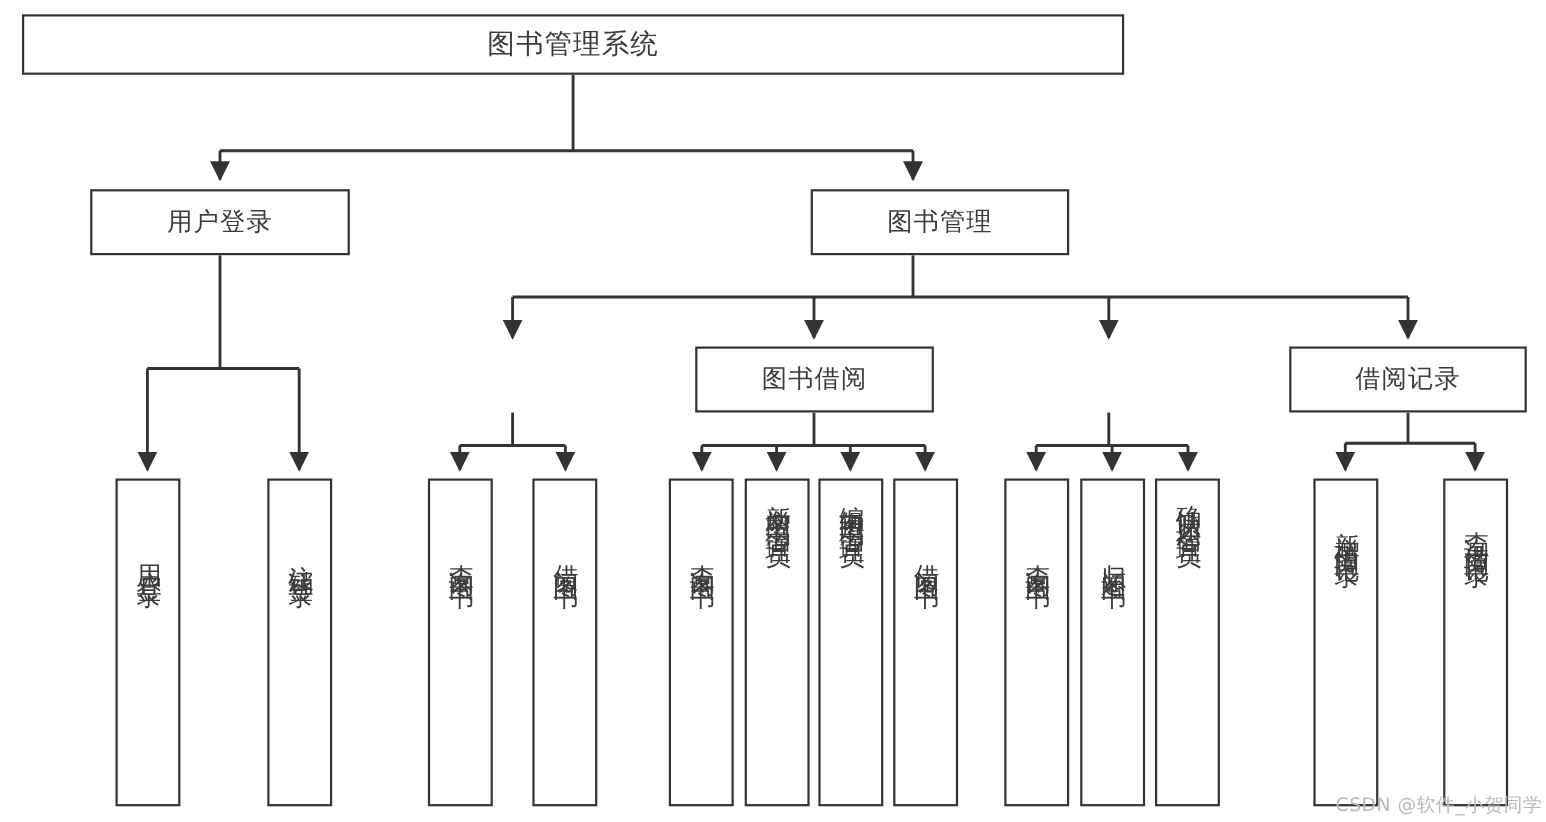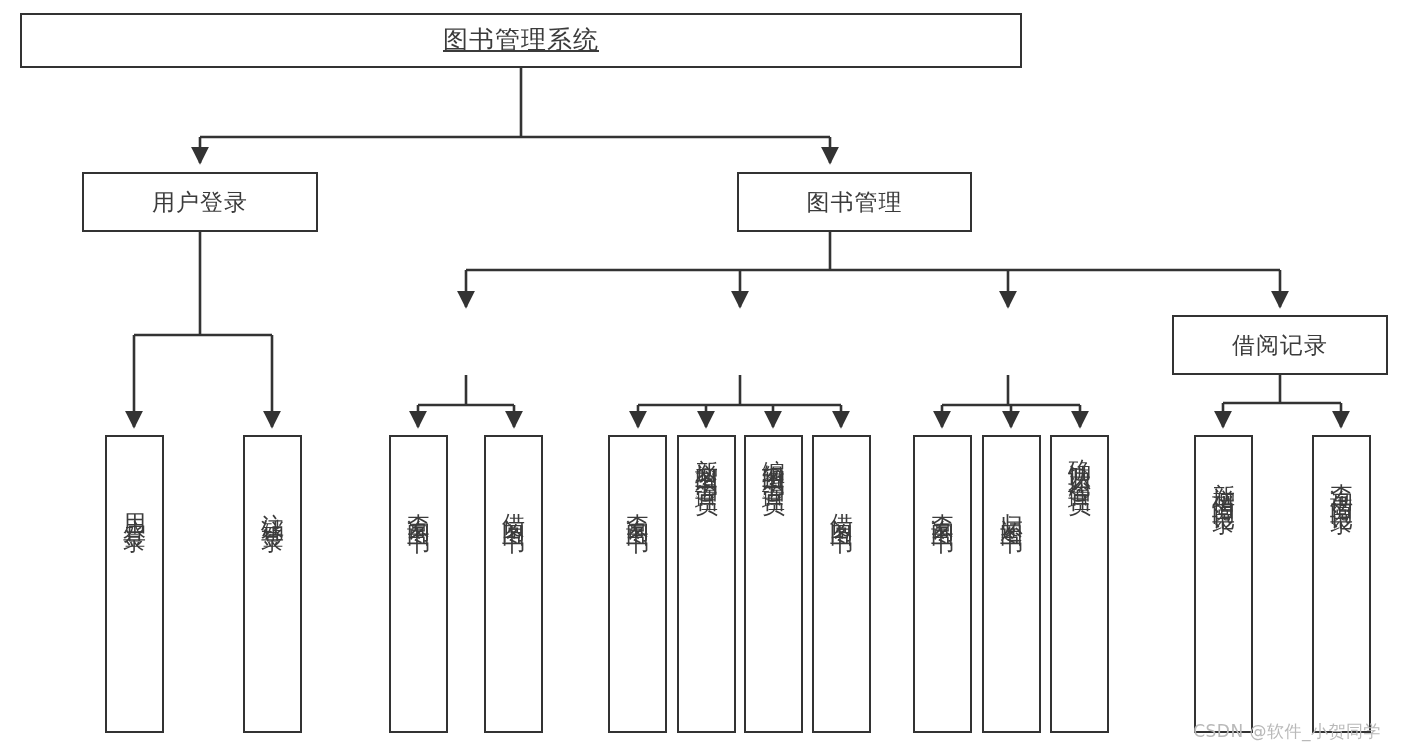--- a/index.html
+++ b/index.html
@@ -57,21 +57,21 @@
     text-orientation: upright;
     letter-spacing: 6px;
     line-height: 1;
     white-space: nowrap;
   }
   .node.leaf.tall-text .label {
     letter-spacing: 5px;
   }
   #watermark {
     position: absolute;
-    right: 24px;
+    right: 3px;
     bottom: 4px;
     font-size: 17px;
     color: #b9b9b9;
     z-index: 5;
     white-space: nowrap;
     letter-spacing: 0.5px;
   }
 </style>
 </head>
 <body>
@@ -121,31 +121,34 @@
       <path d="M 1011 405 L 1011 427" marker-end="url(#arrow)"></path>
       <path d="M 1080 405 L 1080 427" marker-end="url(#arrow)"></path>
 
       <path d="M 1280 375 L 1280 403"></path>
       <path d="M 1223 403 L 1341 403"></path>
       <path d="M 1223 403 L 1223 427" marker-end="url(#arrow)"></path>
       <path d="M 1341 403 L 1341 427" marker-end="url(#arrow)"></path>
     </g>
   </svg>
 
-  <div class="node root" style="left:20px; top:13px; width:1002px; height:55px;text-decoration:underline;">
+  <div class="node root" style="left:20px; top:13px; width:1002px; height:55px;">
     <span class="label">图书管理系统</span>
   </div>
 
   <div class="node lvl1" style="left:82px; top:172px; width:236px; height:60px;">
     <span class="label">用户登录</span>
   </div>
   <div class="node lvl1" style="left:712px; top:172px; width:235px; height:60px;margin-left:25px;">
     <span class="label">图书管理</span>
   </div>
 
+  <div class="node lvl2" style="left:632px; top:315px; width:217px; height:60px;">
+    <span class="label">图书借阅</span>
+  </div>
   <div class="node lvl2" style="left:1172px; top:315px; width:216px; height:60px;">
     <span class="label">借阅记录</span>
   </div>
 
   <div class="node leaf" style="left:105px; top:435px; width:59px; height:298px; padding-top:58px;">
     <span class="label">用户登录</span>
   </div>
   <div class="node leaf" style="left:243px; top:435px; width:59px; height:298px; padding-top:58px;">
     <span class="label">注销登录</span>
   </div>

